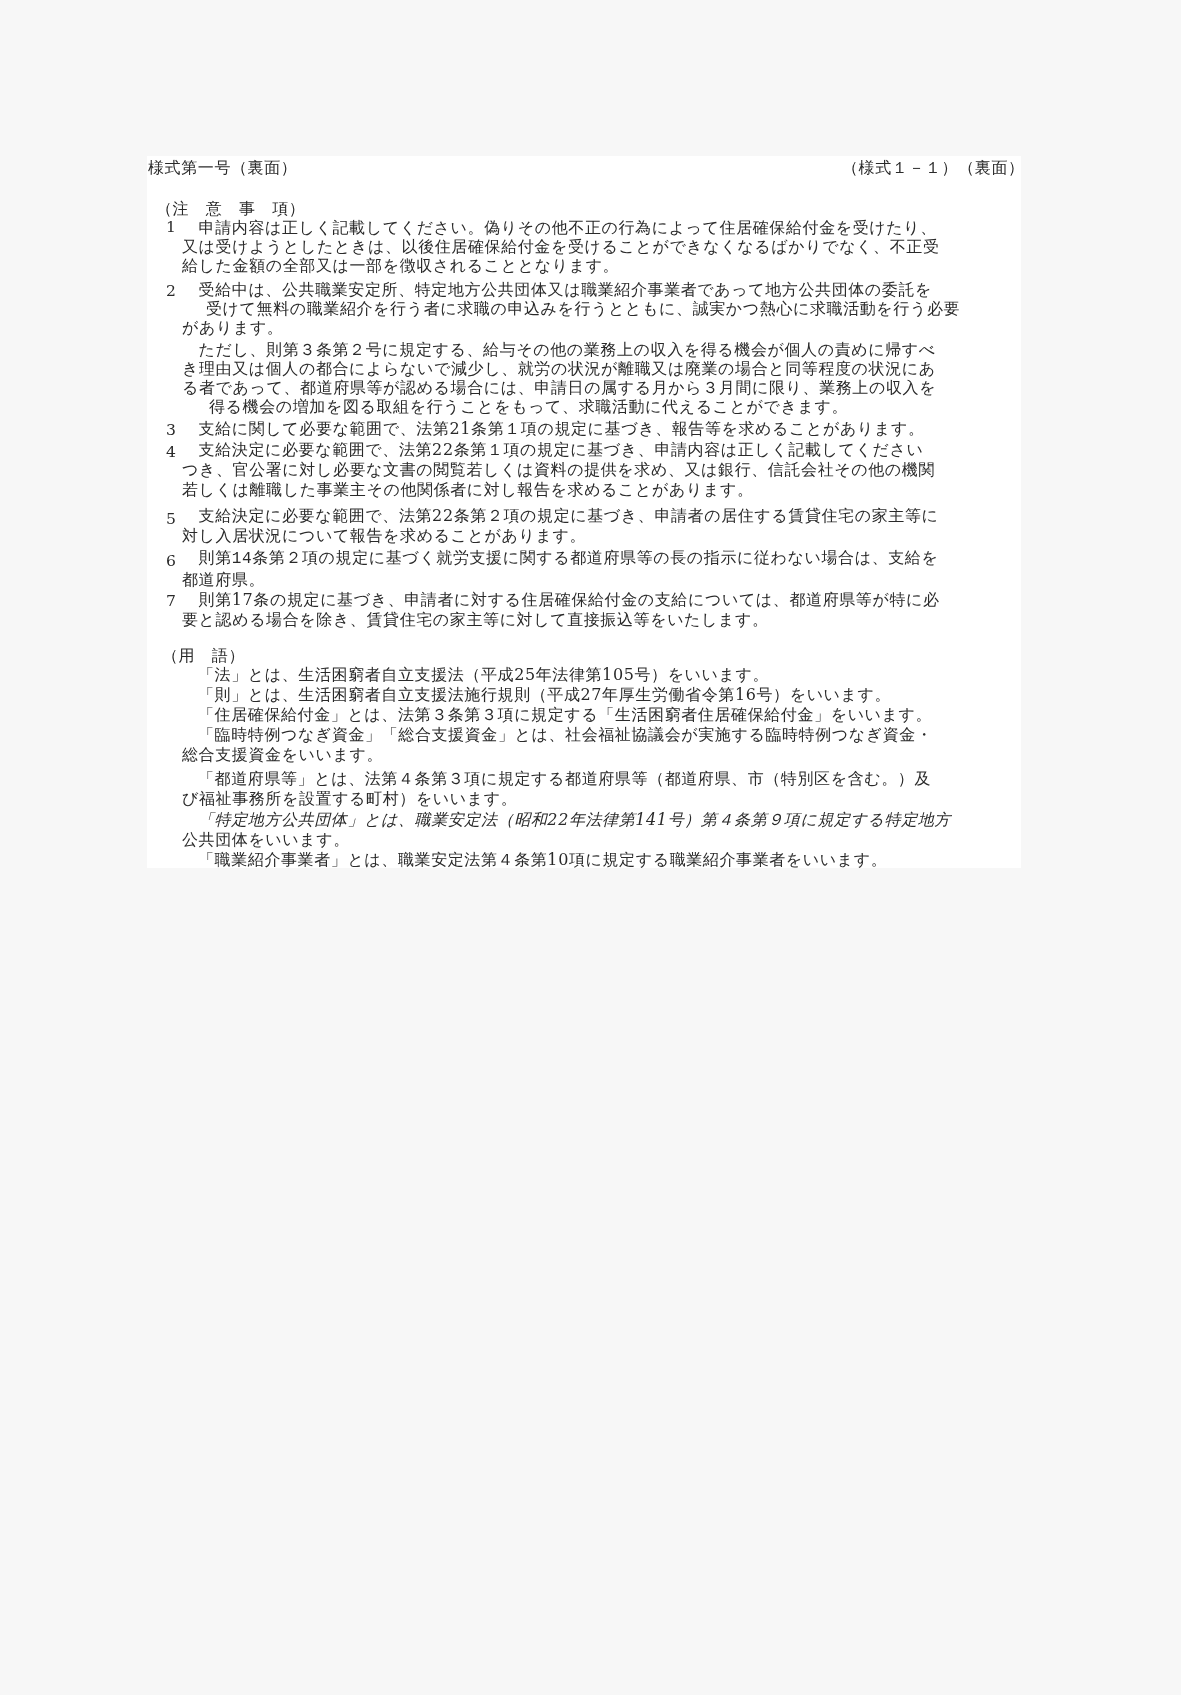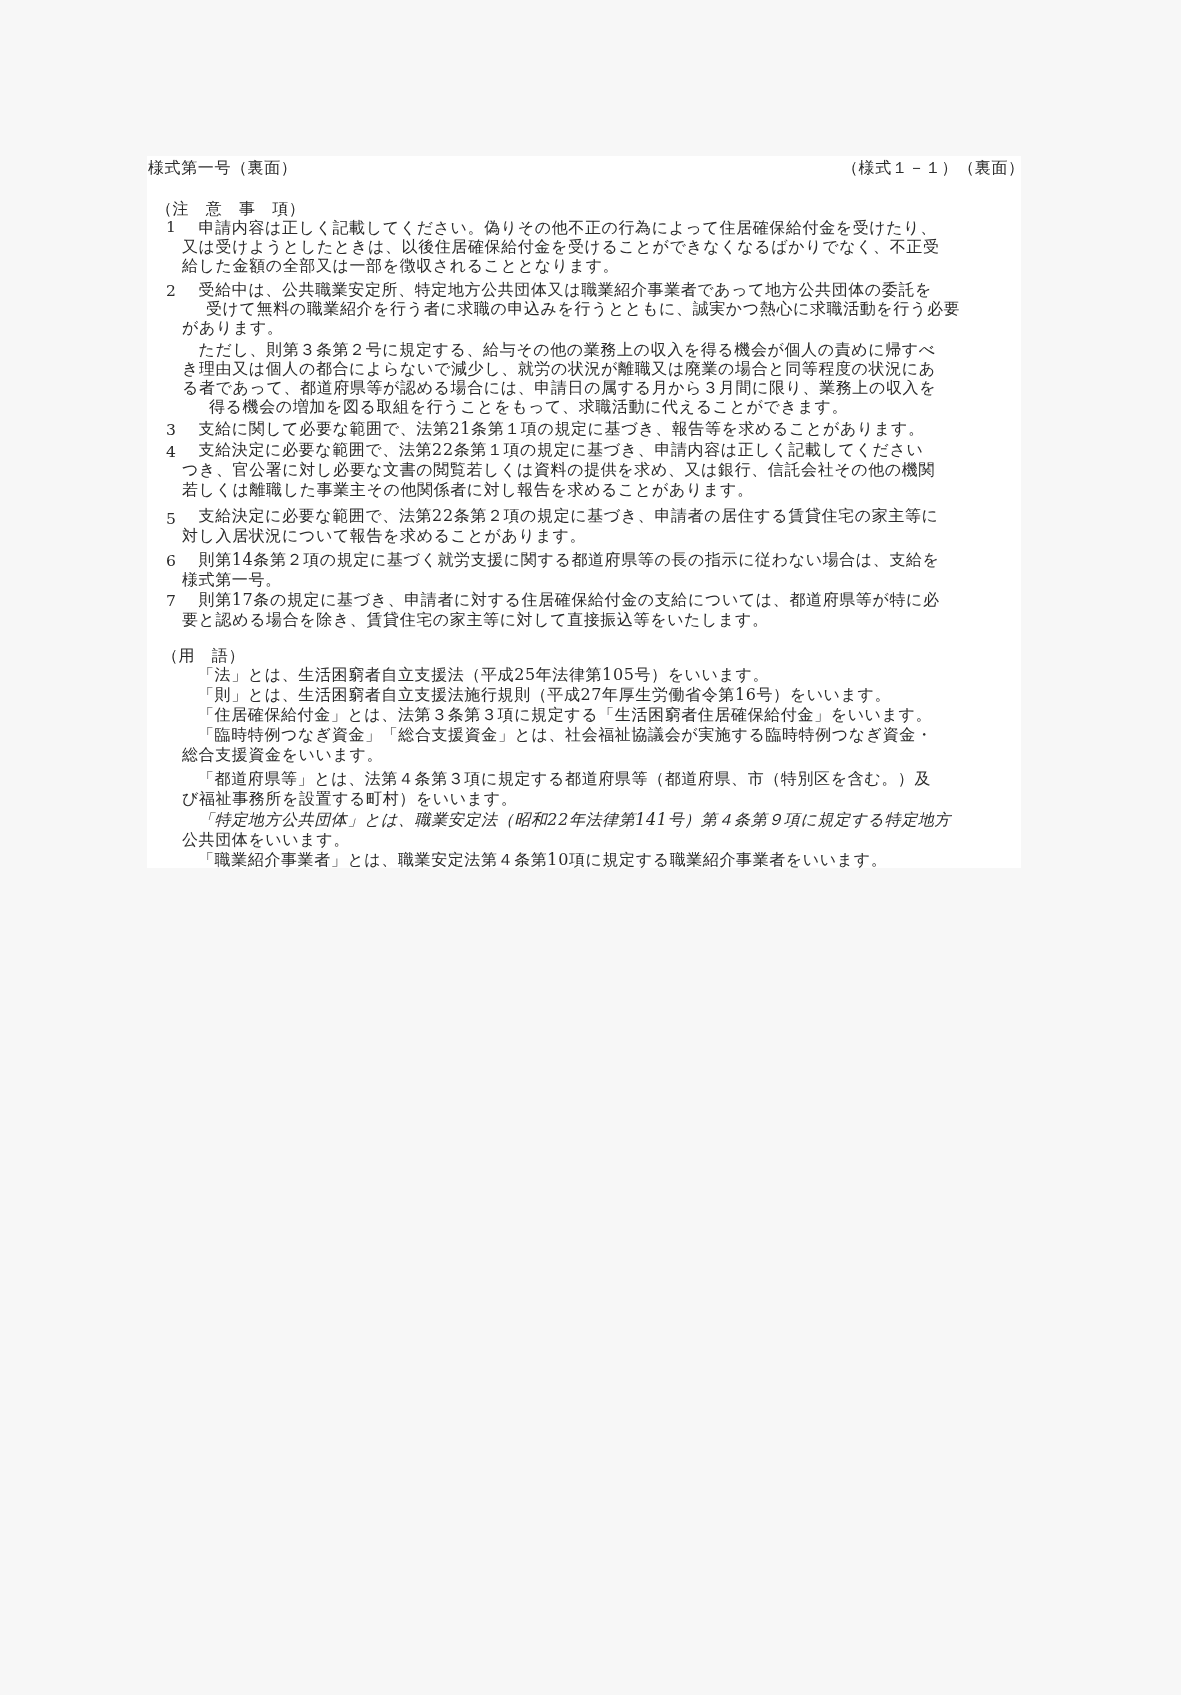--- a/index.html
+++ b/index.html
@@ -56,22 +56,22 @@
 <div class="num" style="left:166px; top:443px;">4</div>
 <div class="txt" style="left:182px; top:440px;">　支給決定に必要な範囲で、法第22条第１項の規定に基づき、申請内容は正しく記載してください</div>
 <div class="txt" style="left:182px; top:460px;">つき、官公署に対し必要な文書の閲覧若しくは資料の提供を求め、又は銀行、信託会社その他の機関</div>
 <div class="txt" style="left:182px; top:480px;">若しくは離職した事業主その他関係者に対し報告を求めることがあります。</div>
 
 <div class="num" style="left:166px; top:510px;">5</div>
 <div class="txt" style="left:182px; top:506px;">　支給決定に必要な範囲で、法第22条第２項の規定に基づき、申請者の居住する賃貸住宅の家主等に</div>
 <div class="txt" style="left:182px; top:526px;">対し入居状況について報告を求めることがあります。</div>
 
 <div class="num" style="left:166px; top:552px;">6</div>
-<div class="txt" style="left:182px; top:550px;">　則第14条第２項の規定に基づく就労支援に関する都道府県等の長の指示に従わない場合は、支給を</div>
-<div class="txt" style="left:182px; top:570px;">様式第一号。</div>
+<div class="txt" style="left:182px; top:550px;font-family:Liberation Mono, monospace;">　則第14条第２項の規定に基づく就労支援に関する都道府県等の長の指示に従わない場合は、支給を</div>
+<div class="txt" style="left:182px; top:570px;">都道府県。</div>
 
 <div class="num" style="left:166px; top:592px;">7</div>
 <div class="txt" style="left:182px; top:590px;">　則第17条の規定に基づき、申請者に対する住居確保給付金の支給については、都道府県等が特に必</div>
 <div class="txt" style="left:182px; top:610px;">要と認める場合を除き、賃貸住宅の家主等に対して直接振込等をいたします。</div>
 
 <div class="txt" style="left:156px; top:646px;margin-left:6px;">（用　語）</div>
 <div class="txt" style="left:198px; top:665px;">「法」とは、生活困窮者自立支援法（平成25年法律第105号）をいいます。</div>
 <div class="txt" style="left:198px; top:685px;">「則」とは、生活困窮者自立支援法施行規則（平成27年厚生労働省令第16号）をいいます。</div>
 <div class="txt" style="left:198px; top:705px;">「住居確保給付金」とは、法第３条第３項に規定する「生活困窮者住居確保給付金」をいいます。</div>
 <div class="txt" style="left:198px; top:725px;">「臨時特例つなぎ資金」「総合支援資金」とは、社会福祉協議会が実施する臨時特例つなぎ資金・</div>

